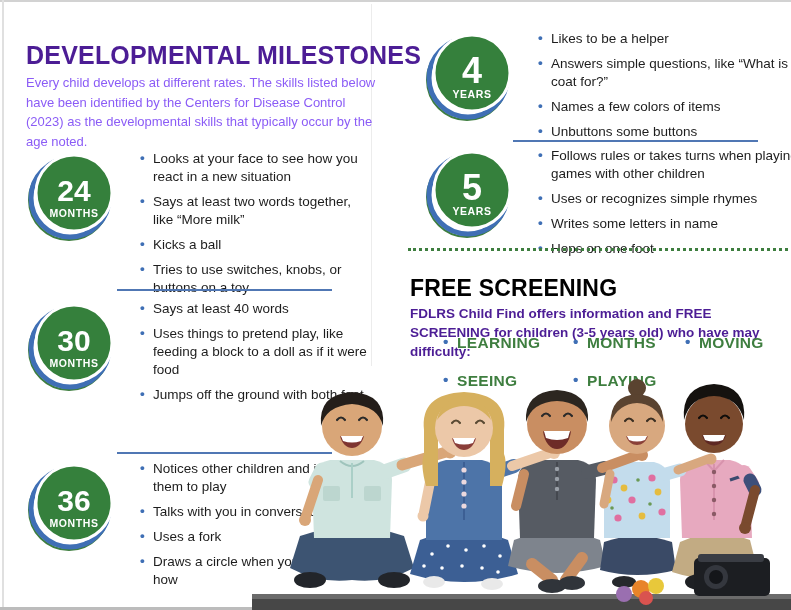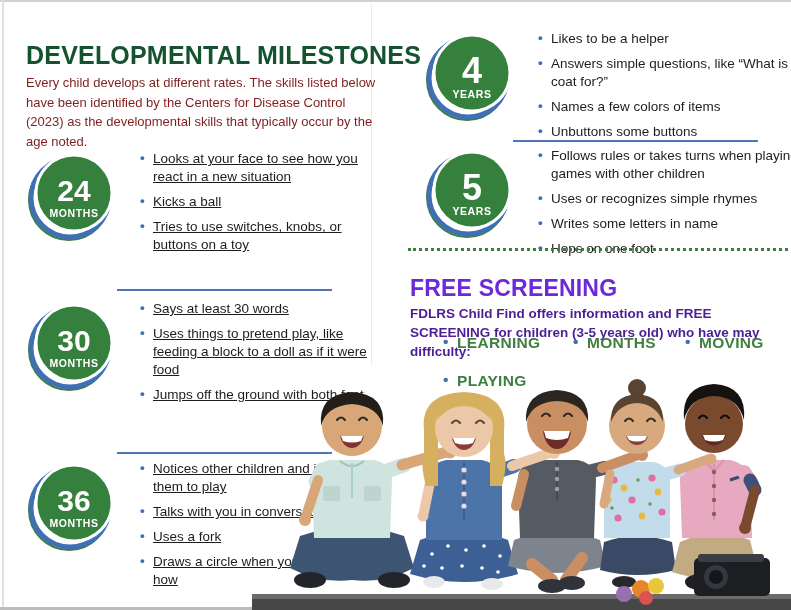--- a/index.html
+++ b/index.html
@@ -9,55 +9,55 @@
     -webkit-font-smoothing:antialiased;
   }
   .edge{position:absolute;background:#d8d8d8;}
   #edge-top{left:0;top:0;width:791px;height:2px;background:#d2d2d2;}
   #edge-left{left:2px;top:0;width:2px;height:610px;background:#e0e0e0;}
   #edge-bottom-left{left:0;bottom:0;width:254px;height:3px;background:#bcbcbc;}
   #scan-fold{position:absolute;left:371px;top:4px;width:1px;height:362px;background:#ececec;}
 
   .page-title{
     position:absolute;left:26px;top:24px;width:420px;
-    font-size:25px;font-weight:800;letter-spacing:.2px;color:#14532d;
+    font-size:25px;font-weight:800;letter-spacing:.2px;color:#4c1d95;
   }
   .intro{
     position:absolute;left:26px;top:60px;width:352px;
-    font-size:13px;line-height:1.5;color:#7f1d1d;
+    font-size:13px;line-height:1.5;color:#8b5cf6;
   }
 
   .section{position:absolute;display:flex;align-items:flex-start;gap:22px;}
   .sec-24{left:26px;top:148px;}
   .sec-30{left:26px;top:298px;}
   .sec-36{left:26px;top:458px;}
   .sec-4y{left:424px;top:28px;}
   .sec-5y{left:424px;top:145px;}
 
   .badge{flex:0 0 92px;margin-top:2px;}
   .badge-num{font:800 30px "Liberation Sans",sans-serif;fill:#ffffff;}
   .badge-num-big{font:800 36px "Liberation Sans",sans-serif;fill:#ffffff;}
   .badge-unit{font:700 10.5px "Liberation Sans",sans-serif;fill:#ffffff;letter-spacing:.6px;}
 
   ul.milestone-list{margin:2px 0 0 0;padding:0;list-style:none;font-size:13.5px;line-height:1.34;color:#1d1d1d;}
-  .col-left ul.milestone-list{width:234px;text-decoration:underline;}
+  .col-left ul.milestone-list{width:234px;}
   .col-right ul.milestone-list{width:276px;}
   ul.milestone-list li{position:relative;padding-left:13px;margin-bottom:7px;}
   ul.milestone-list li::before{content:"\2022";position:absolute;left:0;top:-1px;color:#3f6fb5;font-weight:700;}
 
   .sep-blue{position:absolute;height:2px;background:#5077b4;}
   #sep-1{left:117px;top:289px;width:215px;}
   #sep-2{left:117px;top:452px;width:215px;}
   #sep-3{left:513px;top:140px;width:245px;}
 
   .dotted-divider{position:absolute;left:408px;top:248px;width:380px;border-top:3px dotted #3e7e3f;}
 
   .screening-title{
     position:absolute;left:410px;top:256px;width:320px;
-    font-size:23px;font-weight:800;color:#6d28d9;letter-spacing:.2px;
+    font-size:23px;font-weight:800;color:#000000;letter-spacing:.2px;
   }
   .screening-body{
     position:absolute;left:410px;top:290px;width:374px;
     font-size:13.5px;font-weight:700;line-height:1.42;color:#4c1d95;
   }
   .kw-grid{
     position:absolute;left:443px;top:334px;width:344px;
     display:grid;grid-template-columns:130px 112px 102px;row-gap:20px;
   }
   .kw{position:relative;padding-left:14px;color:#3e7e3f;font-weight:800;font-size:15.5px;letter-spacing:.3px;}
@@ -79,37 +79,38 @@
 <div class="section sec-24 col-left">
   <svg class="badge" viewBox="0 0 92 92">
     <circle cx="43" cy="50" r="40" fill="none" stroke="#3e7e3f" stroke-width="2"></circle>
     <circle cx="44" cy="48" r="39" fill="#ffffff" stroke="#3f6fb5" stroke-width="5"></circle>
     <circle cx="48" cy="43" r="38" fill="#35803c" stroke="#ffffff" stroke-width="3"></circle>
     <text class="badge-num" x="48" y="51" text-anchor="middle">24</text>
     <text class="badge-unit" x="48" y="67" text-anchor="middle">MONTHS</text>
   </svg>
   <ul class="milestone-list">
     <li>Looks at your face to see how you react in a new situation</li>
+    <li>Says at least two words together, like “More milk”</li>
     <li>Kicks a ball</li>
     <li>Tries to use switches, knobs, or buttons on a toy</li>
   </ul>
 </div>
 
 <div id="sep-1" class="sep-blue"></div>
 
 <div class="section sec-30 col-left">
   <svg class="badge" viewBox="0 0 92 92">
     <circle cx="43" cy="50" r="40" fill="none" stroke="#3e7e3f" stroke-width="2"></circle>
     <circle cx="44" cy="48" r="39" fill="#ffffff" stroke="#3f6fb5" stroke-width="5"></circle>
     <circle cx="48" cy="43" r="38" fill="#35803c" stroke="#ffffff" stroke-width="3"></circle>
     <text class="badge-num" x="48" y="51" text-anchor="middle">30</text>
     <text class="badge-unit" x="48" y="67" text-anchor="middle">MONTHS</text>
   </svg>
   <ul class="milestone-list">
-    <li>Says at least 30 words</li>
+    <li>Says at least 40 words</li>
     <li>Uses things to pretend play, like feeding a block to a doll as if it were food</li>
     <li>Jumps off the ground with both feet</li>
   </ul>
 </div>
 
 <div id="sep-2" class="sep-blue"></div>
 
 <div class="section sec-36 col-left">
   <svg class="badge" viewBox="0 0 92 92">
     <circle cx="43" cy="50" r="40" fill="none" stroke="#3e7e3f" stroke-width="2"></circle>
@@ -160,20 +161,21 @@
   </ul>
 </div>
 
 <div class="dotted-divider"></div>
 <h2 class="screening-title">FREE SCREENING</h2>
 <p class="screening-body">FDLRS Child Find offers information and FREE SCREENING for children (3-5 years old) who have may difficulty:</p>
 <div class="kw-grid">
   <span class="kw">LEARNING</span>
   <span class="kw">MONTHS</span>
   <span class="kw">MOVING</span>
+  <span class="kw">SEEING</span>
   <span class="kw">PLAYING</span>
 </div>
 
 <svg id="children-photo" viewBox="0 0 539 242">
 
   <rect x="0" y="230" width="539" height="12" fill="#474747"></rect>
   <rect x="0" y="226" width="539" height="5" fill="#6b6b6b"></rect>
 
   <path d="M48 168 Q100 150 152 168 L162 200 Q132 216 100 212 Q68 216 38 200 Z" fill="#3d5472"></path>
   <ellipse cx="58" cy="212" rx="16" ry="8" fill="#22252a"></ellipse>

